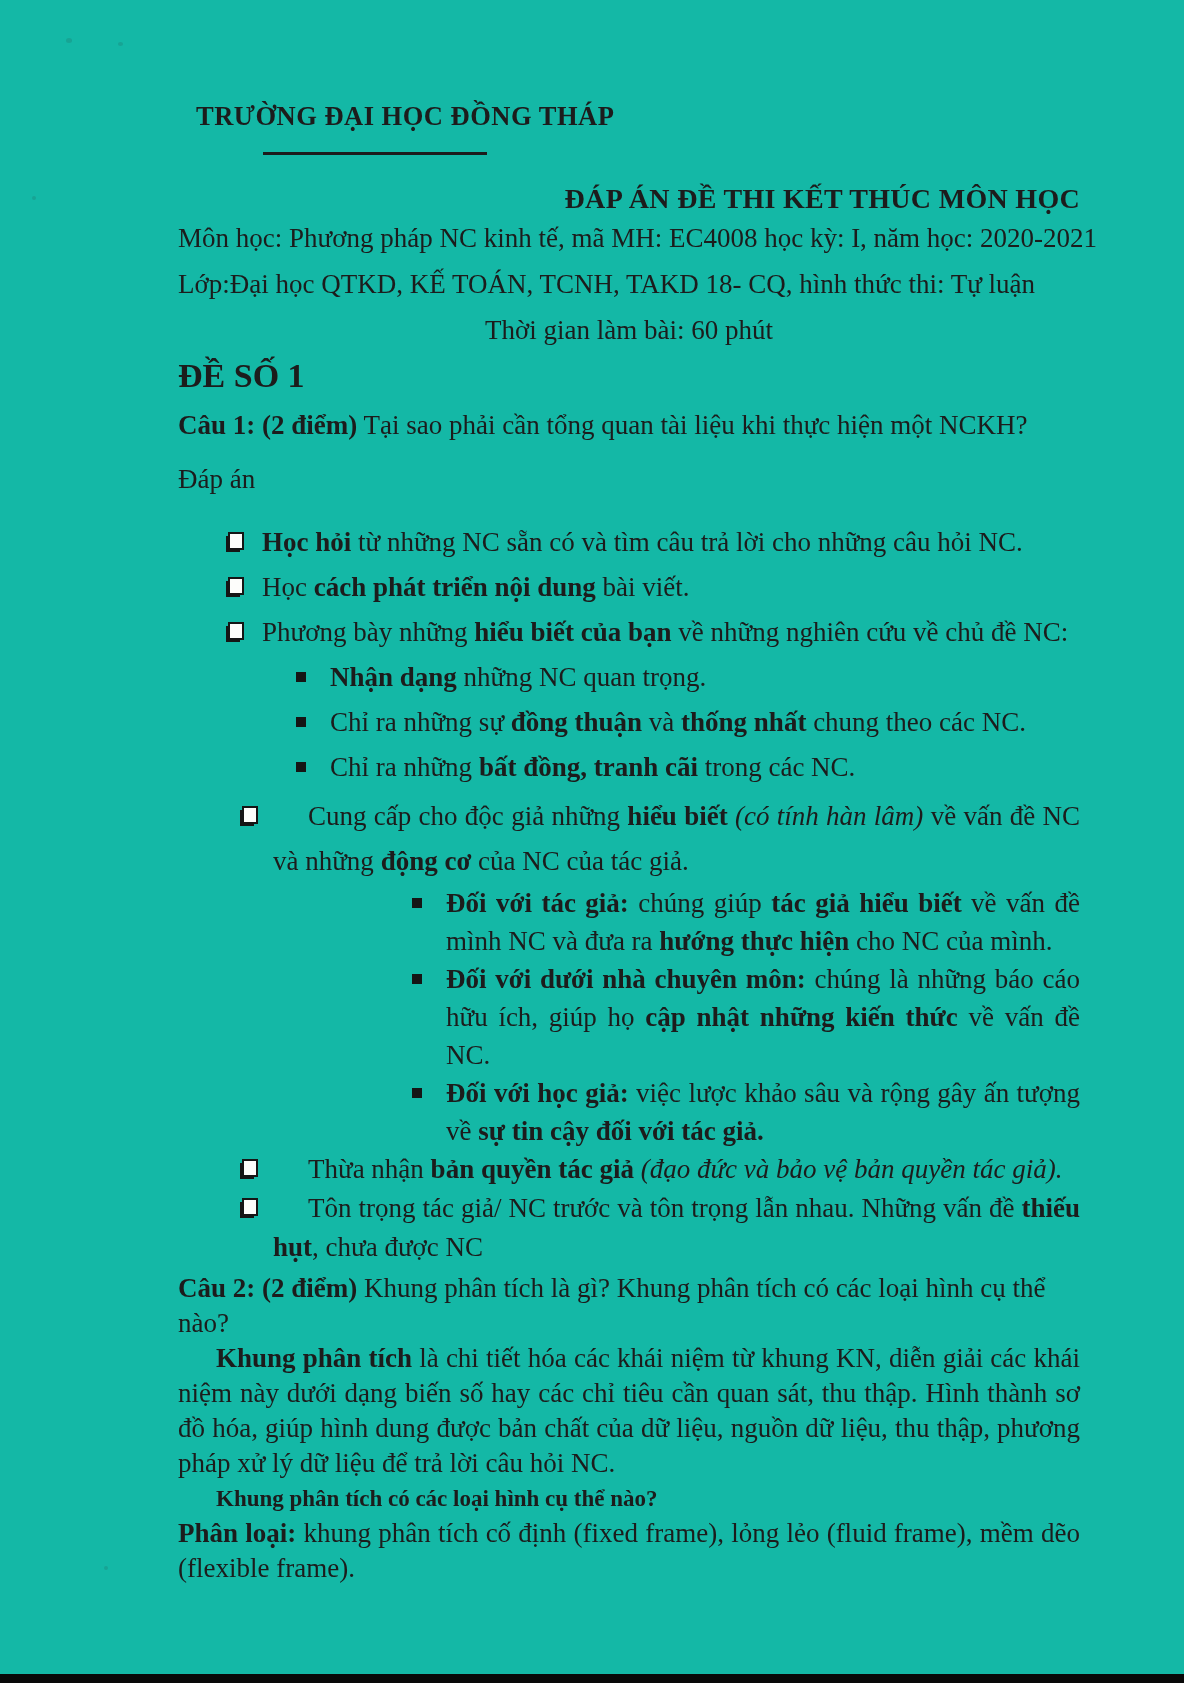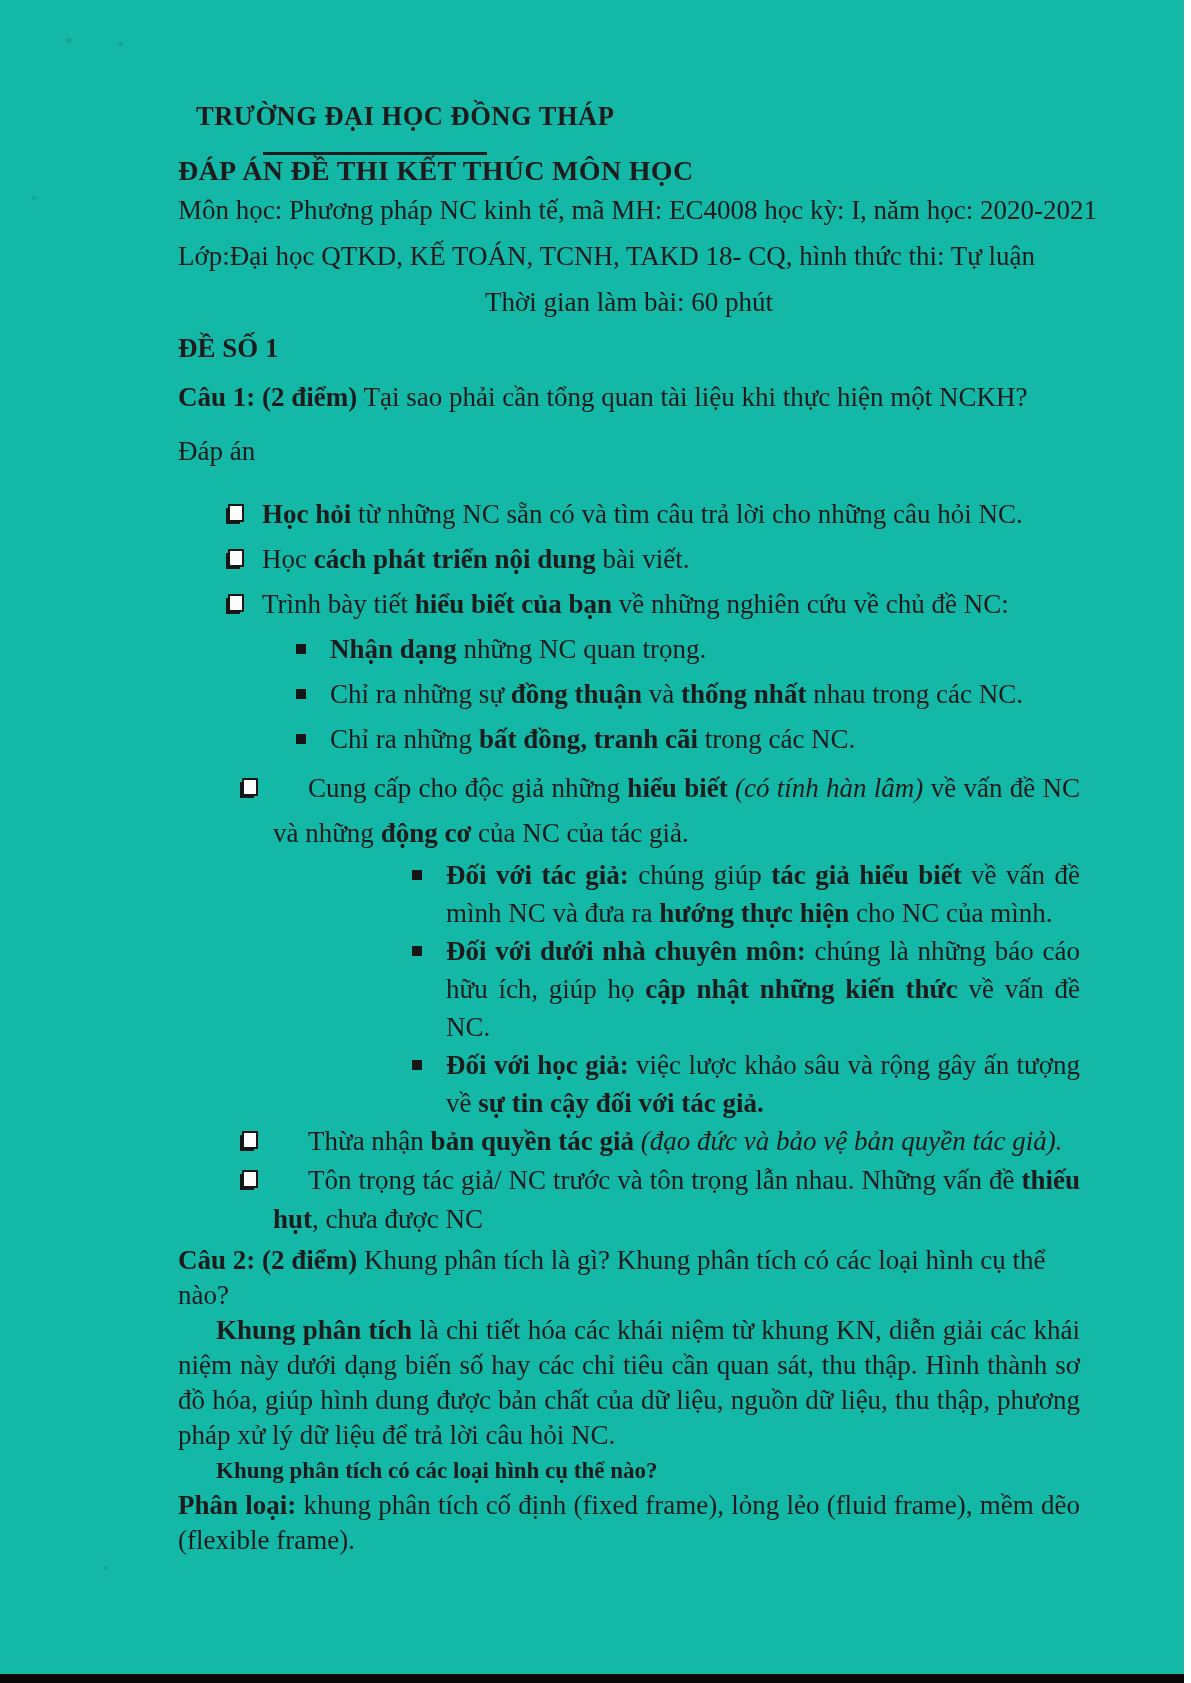--- a/index.html
+++ b/index.html
@@ -7,25 +7,25 @@
   .page {
     position:relative; width:1184px; height:1683px; overflow:hidden;
     background:#14b8a6;
     font-family:"Liberation Serif","DejaVu Serif",serif;
     color:#1c1c1c;
   }
   .content { position:absolute; left:178px; right:104px; top:100px; }
 
   .univ { font-weight:bold; font-size:26.5px; line-height:32px; margin-left:18px; letter-spacing:.5px; }
   .rule { width:224px; height:3px; background:#1c1c1c; margin:20px 0 0 85px; }
-  .title { text-align:left; font-weight:bold; font-size:28px; line-height:32px; letter-spacing:.3px; }
+  .title { text-align:right; font-weight:bold; font-size:28px; line-height:32px; margin-top:28px; letter-spacing:.3px; }
 
   .meta   { font-size:27px; line-height:46px; white-space:nowrap; }
   .center { text-align:center; }
-  .examno { font-weight:bold; font-size:27px; line-height:46px; }
+  .examno { font-weight:bold; font-size:34px; line-height:46px; }
   .qline  { font-size:27px; line-height:46px; margin-top:3px; white-space:nowrap; }
   .anslabel { font-size:27px; line-height:46px; margin-top:8px; }
 
   .list { margin-top:18px; font-size:27px; }
   .li { position:relative; }
   .nowrap { white-space:nowrap; }
   .just { text-align:justify; }
 
   .lv1  { padding-left:84px;  line-height:45px; }
   .lv2  { padding-left:152px; line-height:45px; }
@@ -79,23 +79,23 @@
     <div class="meta">Lớp:Đại học QTKD, KẾ TOÁN, TCNH, TAKD 18- CQ, hình thức thi: Tự luận</div>
     <div class="meta center">Thời gian làm bài: 60 phút</div>
     <div class="examno">ĐỀ SỐ 1</div>
 
     <div class="qline"><span class="b">Câu 1: (2 điểm)</span><span> Tại sao phải cần tổng quan tài liệu khi thực hiện một NCKH?</span></div>
     <div class="anslabel">Đáp án</div>
 
     <div class="list">
         <div class="li lv1 nowrap"><span class="marker checkbox"></span><span><span class="b">Học hỏi</span><span> từ những NC sẵn có và tìm câu trả lời cho những câu hỏi NC.</span></span></div>
         <div class="li lv1 nowrap"><span class="marker checkbox"></span><span><span>Học </span><span class="b">cách phát triển nội dung</span><span> bài viết.</span></span></div>
-        <div class="li lv1 nowrap"><span class="marker checkbox"></span><span><span>Trình bày tiết </span><span class="b">hiểu biết của bạn</span><span> về những nghiên cứu về chủ đề NC:</span></span></div>
+        <div class="li lv1 nowrap"><span class="marker checkbox"></span><span><span>Phương bày những </span><span class="b">hiểu biết của bạn</span><span> về những nghiên cứu về chủ đề NC:</span></span></div>
         <div class="li lv2 nowrap"><span class="marker square"></span><span><span class="b">Nhận dạng</span><span> những NC quan trọng.</span></span></div>
-        <div class="li lv2 nowrap"><span class="marker square"></span><span><span>Chỉ ra những sự </span><span class="b">đồng thuận</span><span> và </span><span class="b">thống nhất</span><span> nhau trong các NC.</span></span></div>
+        <div class="li lv2 nowrap"><span class="marker square"></span><span><span>Chỉ ra những sự </span><span class="b">đồng thuận</span><span> và </span><span class="b">thống nhất</span><span> chung theo các NC.</span></span></div>
         <div class="li lv2 nowrap"><span class="marker square"></span><span><span>Chỉ ra những </span><span class="b">bất đồng, tranh cãi</span><span> trong các NC.</span></span></div>
         <div class="li lv1b gap just"><span class="marker checkbox"></span><span><span>Cung cấp cho độc giả những </span><span class="b">hiểu biết</span><span> </span><span class="i">(có tính hàn lâm)</span><span> về vấn đề NC và những </span><span class="b">động cơ</span><span> của NC của tác giả.</span></span></div>
         <div class="li lv3 just"><span class="marker square"></span><span><span class="b">Đối với tác giả:</span><span> chúng giúp </span><span class="b">tác giả hiểu biết</span><span> về vấn đề mình NC và đưa ra </span><span class="b">hướng thực hiện</span><span> cho NC của mình.</span></span></div>
         <div class="li lv3 just"><span class="marker square"></span><span><span class="b">Đối với dưới nhà chuyên môn:</span><span> chúng là những báo cáo hữu ích, giúp họ </span><span class="b">cập nhật những kiến thức</span><span> về vấn đề NC.</span></span></div>
         <div class="li lv3 just"><span class="marker square"></span><span><span class="b">Đối với học giả:</span><span> việc lược khảo sâu và rộng gây ấn tượng về </span><span class="b">sự tin cậy đối với tác giả.</span></span></div>
         <div class="li lv1b tight"><span class="marker checkbox"></span><span><span>Thừa nhận </span><span class="b">bản quyền tác giả</span><span> </span><span class="i">(đạo đức và bảo vệ bản quyền tác giả).</span></span></div>
         <div class="li lv1b tight just"><span class="marker checkbox"></span><span><span>Tôn trọng tác giả/ NC trước và tôn trọng lẫn nhau. Những vấn đề </span><span class="b">thiếu hụt</span><span>, chưa được NC</span></span></div>
       </div>
 
     <div class="q2head"><span class="b">Câu 2: (2 điểm)</span><span> Khung phân tích là gì? Khung phân tích có các loại hình cụ thể nào?</span></div>

